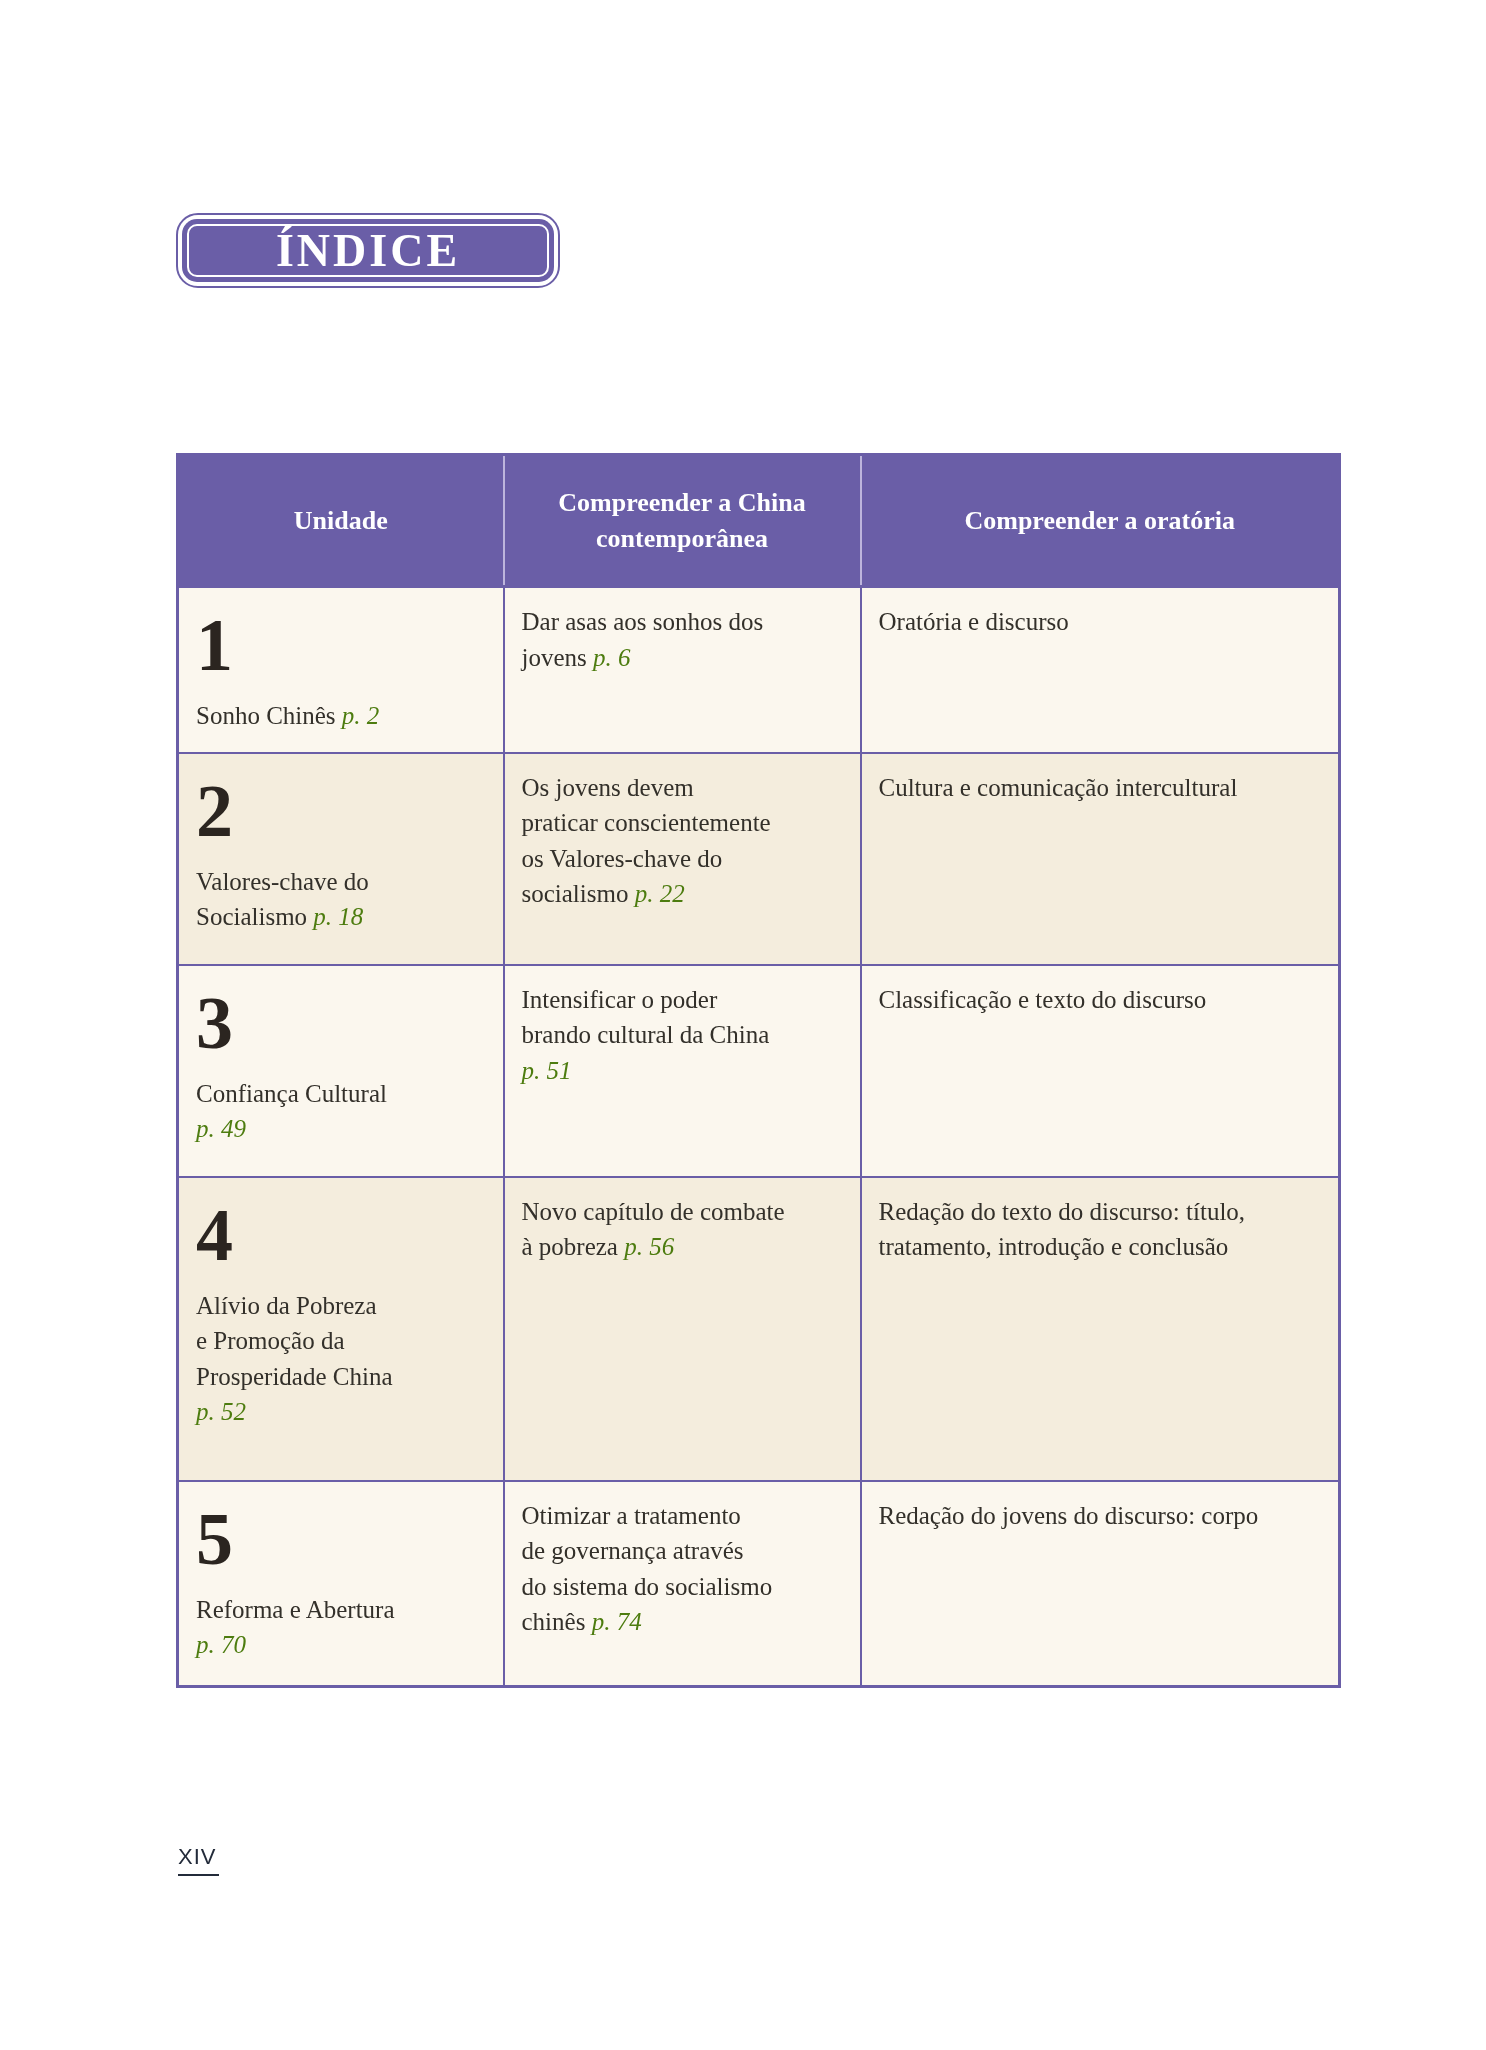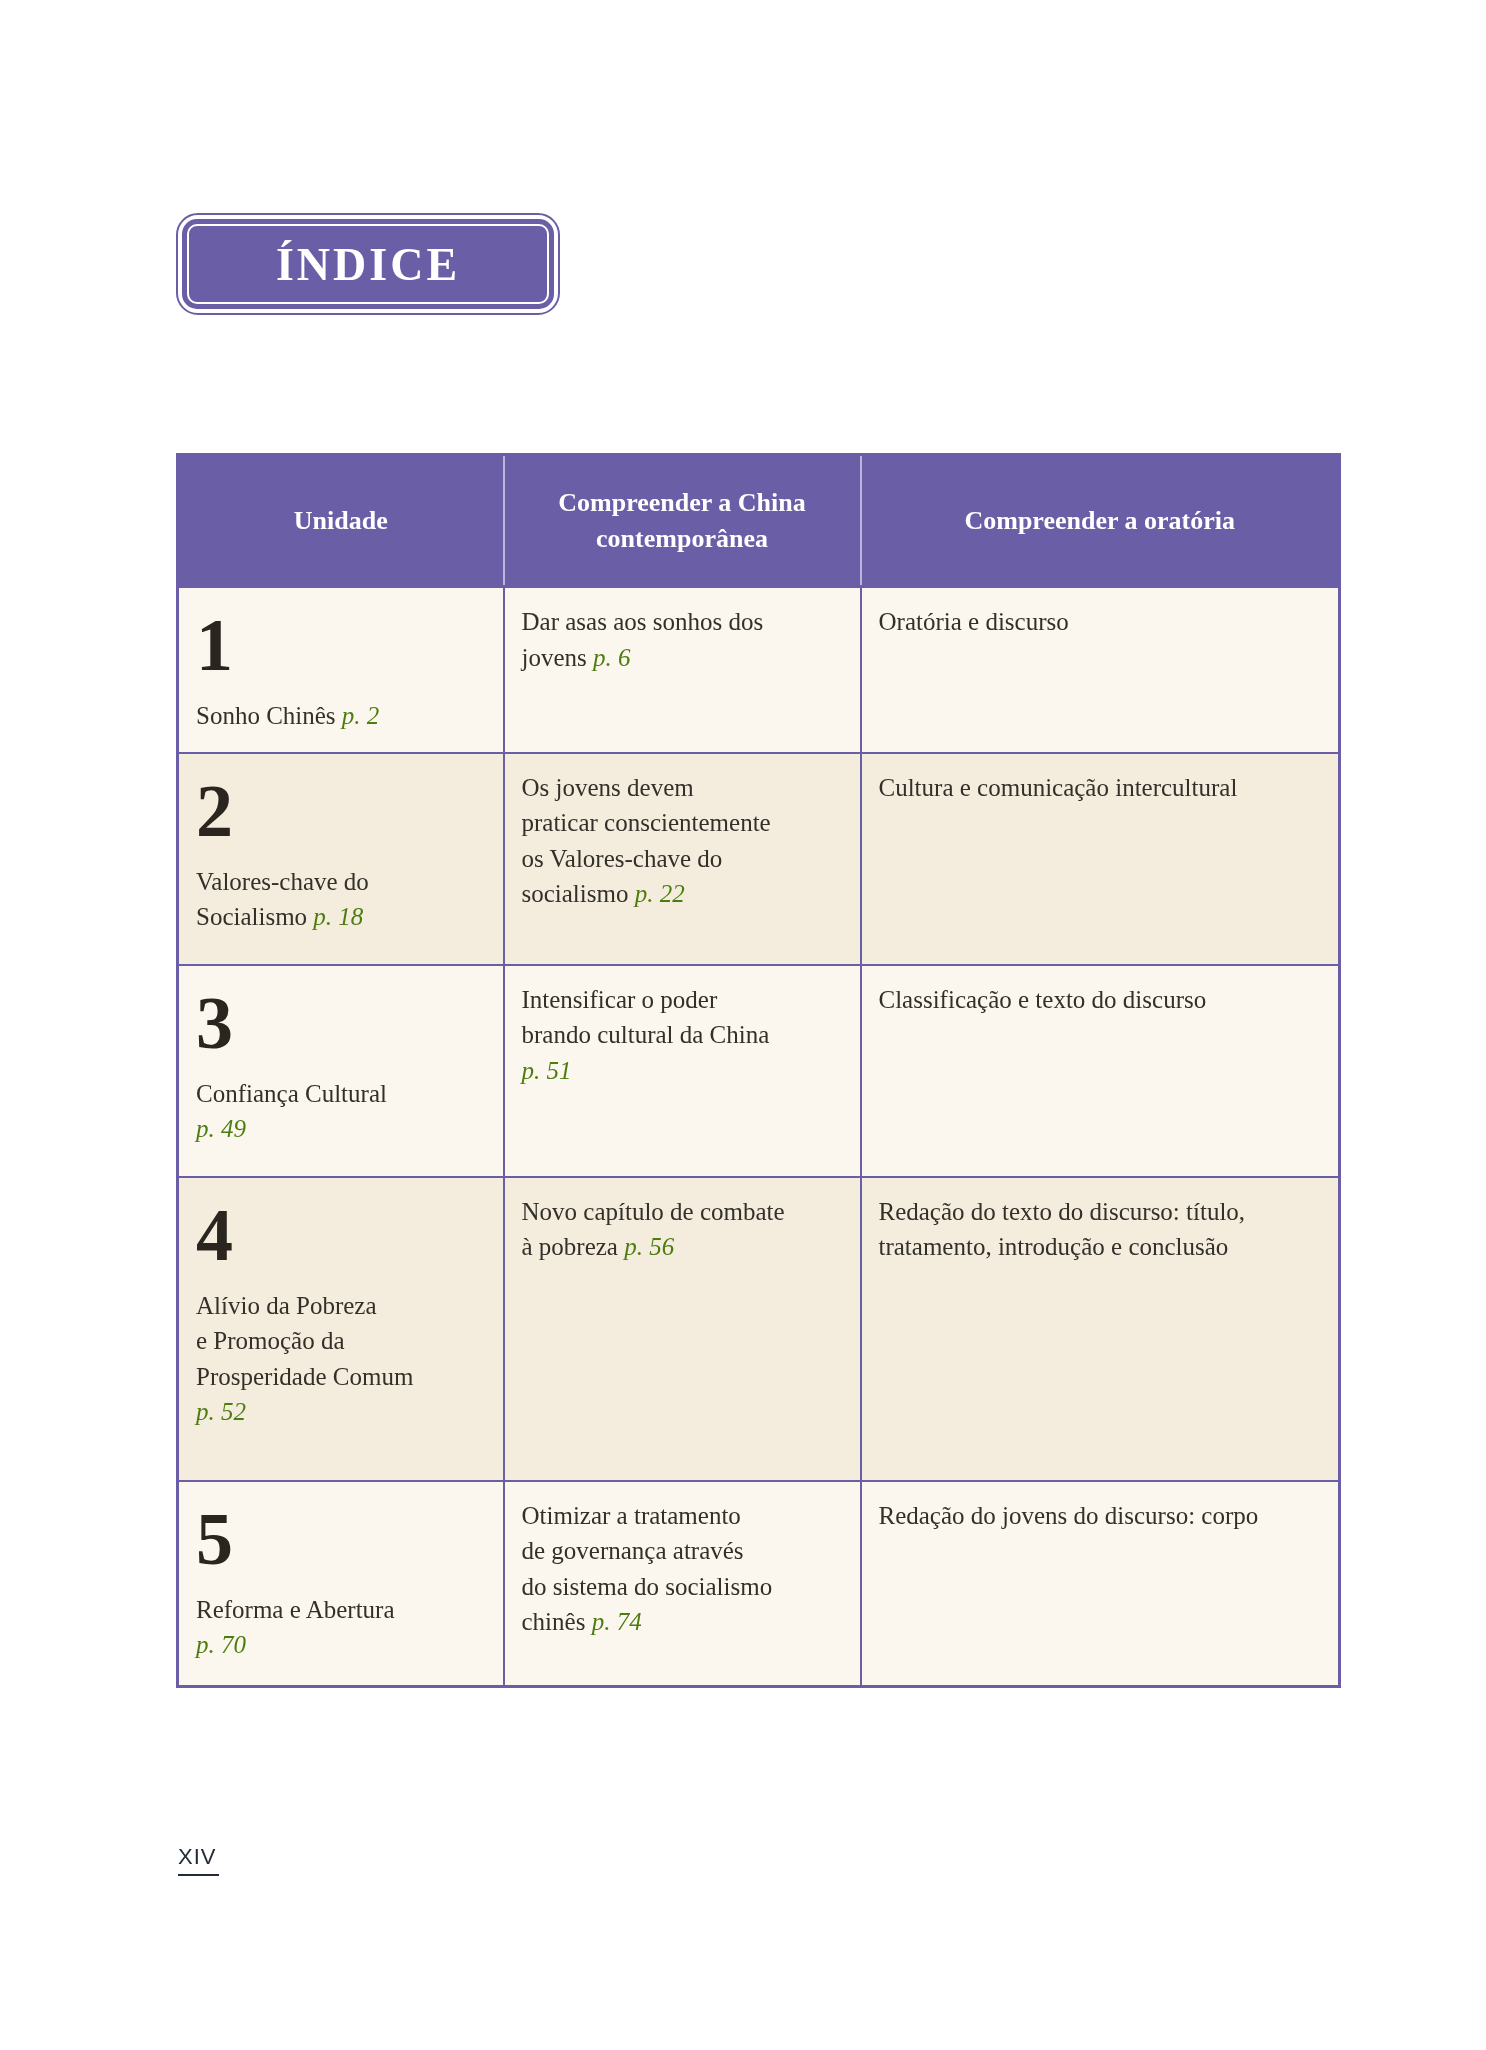--- a/index.html
+++ b/index.html
@@ -16,21 +16,21 @@
   
   .badge { position: absolute; left: 176px; top: 213px; }
   .badge-outer {
     border: 2px solid #6a5ea7;
     border-radius: 22px;
     padding: 4px;
     background: #ffffff;
   }
   .badge-inner {
     width: 372px;
-    height: 90px;
+    height: 63px;
     background: #6a5ea7;
     border-radius: 15px;
     position: relative;
     display: flex;
     align-items: center;
     justify-content: center;
   }
   .badge-inner::before {
     content: "";
     position: absolute;
@@ -190,21 +190,21 @@
             <div class="line"><span class="page-ref">p. 51</span></div>
           </td>
           <td class="oratoria-cell">Classificação e texto do discurso</td>
         </tr>
         <tr>
           <td class="unit-cell">
             <div class="unit-number">4</div>
             <div class="unit-title">
               <div class="line"><span>Alívio da Pobreza</span></div>
               <div class="line"><span>e Promoção da</span></div>
-              <div class="line"><span>Prosperidade Comum</span></div>
+              <div class="line"><span>Prosperidade China</span></div>
               <div class="line"><span class="page-ref">p. 52</span></div>
             </div>
           </td>
           <td class="china-cell">
             <div class="line"><span>Novo capítulo de combate</span></div>
             <div class="line"><span>à pobreza </span><span class="page-ref">p. 56</span></div>
           </td>
           <td class="oratoria-cell">Redação do texto do discurso: título, tratamento, introdução e conclusão</td>
         </tr>
         <tr>

